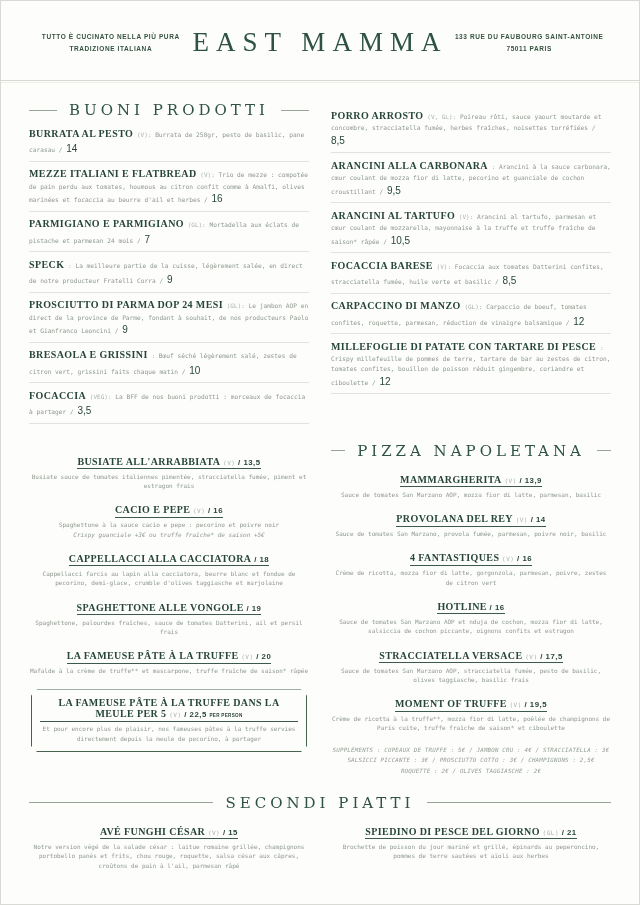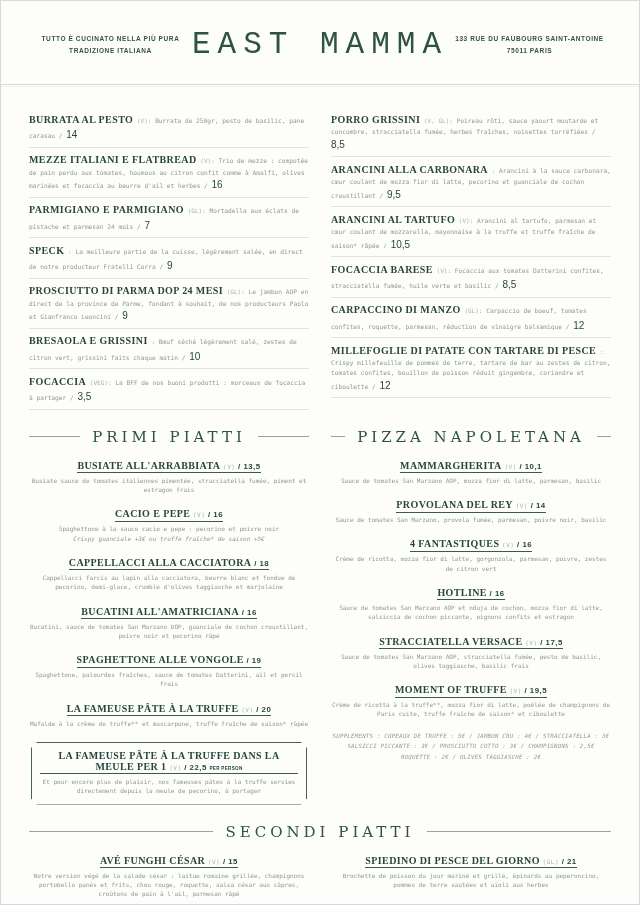--- a/index.html
+++ b/index.html
@@ -22,22 +22,22 @@
     border:1px solid #d9d9d5;
     padding:26px 28px 0 28px;
     overflow:hidden;
     color:var(--name);
   }
   
   .hdr{display:flex;align-items:center;justify-content:space-between;}
   .hdr-side{width:200px;font-size:6.5px;font-weight:bold;letter-spacing:.6px;
     color:#33523f;text-align:center;line-height:1.7;text-transform:uppercase;}
   .brand{
-    font-family:Liberation Mono, monospace;font-weight:400;
-    font-size:31px;letter-spacing:7px;color:#2e5243;white-space:nowrap;
+    font-family:Liberation Serif, serif;font-weight:400;
+    font-size:27px;letter-spacing:7px;color:#2e5243;white-space:nowrap;
   }
   .hdr-rule{margin:22px -28px 0 -28px;height:3px;
     border-top:1px solid #d8d8d3;border-bottom:1px solid #eeeeea;}
   
   .sec{display:flex;align-items:center;gap:12px;color:#2e5243;}
   .sec::before,.sec::after{content:"";flex:1;height:1px;background:var(--flank);}
   .sec .sec-label{
     font-family:"DejaVu Serif",serif;font-weight:500;font-size:15px;
     letter-spacing:4px;white-space:nowrap;
   }
@@ -108,73 +108,72 @@
     <h1 class="brand">EAST MAMMA</h1>
     <div class="hdr-side">
       <div>133 RUE DU FAUBOURG SAINT-ANTOINE</div>
       <div>75011 PARIS</div>
     </div>
   </header>
   <div class="hdr-rule"></div>
 
   <div class="grid2 band">
     <section>
+      <h2 class="sec">
+        <span class="sec-label">BUONI PRODOTTI</span>
+      </h2>
       <div id="list-buoni" class="cols-pad">
           <div class="litem"><span class="nm">BURRATA AL PESTO</span> <span class="lb">(V):</span> <span class="ds">Burrata de 250gr, pesto de basilic, pane carasau</span> <span class="ds">/</span> <span class="pr">14</span></div>
           <div class="litem"><span class="nm">MEZZE ITALIANI E FLATBREAD</span> <span class="lb">(V):</span> <span class="ds">Trio de mezze : compotée de pain perdu aux tomates, houmous au citron confit comme à Amalfi, olives marinées et focaccia au beurre d'ail et herbes</span> <span class="ds">/</span> <span class="pr">16</span></div>
           <div class="litem"><span class="nm">PARMIGIANO E PARMIGIANO</span> <span class="lb">(GL):</span> <span class="ds">Mortadella aux éclats de pistache et parmesan 24 mois</span> <span class="ds">/</span> <span class="pr">7</span></div>
           <div class="litem"><span class="nm">SPECK</span> <span class="lb">:</span> <span class="ds">La meilleure partie de la cuisse, légèrement salée, en direct de notre producteur Fratelli Corra</span> <span class="ds">/</span> <span class="pr">9</span></div>
           <div class="litem"><span class="nm">PROSCIUTTO DI PARMA DOP 24 MESI</span> <span class="lb">(GL):</span> <span class="ds">Le jambon AOP en direct de la province de Parme, fondant à souhait, de nos producteurs Paolo et Gianfranco Leoncini</span> <span class="ds">/</span> <span class="pr">9</span></div>
           <div class="litem"><span class="nm">BRESAOLA E GRISSINI</span> <span class="lb">:</span> <span class="ds">Bœuf séché légèrement salé, zestes de citron vert, grissini faits chaque matin</span> <span class="ds">/</span> <span class="pr">10</span></div>
           <div class="litem"><span class="nm">FOCACCIA</span> <span class="lb">(VEG):</span> <span class="ds">La BFF de nos buoni prodotti : morceaux de focaccia à partager</span> <span class="ds">/</span> <span class="pr">3,5</span></div>
         </div>
     </section>
     <section>
       <div id="list-antipasti" class="cols-pad">
-          <div class="litem"><span class="nm">PORRO GRISSINI</span> <span class="lb">(V, GL):</span> <span class="ds">Poireau rôti, sauce yaourt moutarde et concombre, stracciatella fumée, herbes fraîches, noisettes torréfiées</span> <span class="ds">/</span> <span class="pr">8,5</span></div>
+          <div class="litem"><span class="nm">PORRO ARROSTO</span> <span class="lb">(V, GL):</span> <span class="ds">Poireau rôti, sauce yaourt moutarde et concombre, stracciatella fumée, herbes fraîches, noisettes torréfiées</span> <span class="ds">/</span> <span class="pr">8,5</span></div>
           <div class="litem"><span class="nm">ARANCINI ALLA CARBONARA</span> <span class="lb">:</span> <span class="ds">Arancini à la sauce carbonara, cœur coulant de mozza fior di latte, pecorino et guanciale de cochon croustillant</span> <span class="ds">/</span> <span class="pr">9,5</span></div>
           <div class="litem"><span class="nm">ARANCINI AL TARTUFO</span> <span class="lb">(V):</span> <span class="ds">Arancini al tartufo, parmesan et cœur coulant de mozzarella, mayonnaise à la truffe et truffe fraîche de saison* râpée</span> <span class="ds">/</span> <span class="pr">10,5</span></div>
           <div class="litem"><span class="nm">FOCACCIA BARESE</span> <span class="lb">(V):</span> <span class="ds">Focaccia aux tomates Datterini confites, stracciatella fumée, huile verte et basilic</span> <span class="ds">/</span> <span class="pr">8,5</span></div>
           <div class="litem"><span class="nm">CARPACCINO DI MANZO</span> <span class="lb">(GL):</span> <span class="ds">Carpaccio de boeuf, tomates confites, roquette, parmesan, réduction de vinaigre balsamique</span> <span class="ds">/</span> <span class="pr">12</span></div>
           <div class="litem"><span class="nm">MILLEFOGLIE DI PATATE CON TARTARE DI PESCE</span> <span class="lb">:</span> <span class="ds">Crispy millefeuille de pommes de terre, tartare de bar au zestes de citron, tomates confites, bouillon de poisson réduit gingembre, coriandre et ciboulette</span> <span class="ds">/</span> <span class="pr">12</span></div>
         </div>
     </section>
   </div>
 
   <div class="grid2 band">
     <section>
-      <h2 class="sec">
-        <span class="sec-label">PRIMI PIATTI</span>
-      </h2>
       <div id="list-primi">
           <div class="citem"><div class="ctitle"><span class="nm">BUSIATE ALL'ARRABBIATA</span> <span class="lb">(V)</span> <span class="prn">/ 13,5</span></div><div class="cdesc">Busiate sauce de tomates italiennes pimentée, stracciatella fumée, piment et estragon frais</div></div>
           <div class="citem"><div class="ctitle"><span class="nm">CACIO E PEPE</span> <span class="lb">(V)</span> <span class="prn">/ 16</span></div><div class="cdesc">Spaghettone à la sauce cacio e pepe : pecorino et poivre noir</div><div class="cnote">Crispy guanciale +3€ ou truffe fraîche* de saison +5€</div></div>
           <div class="citem"><div class="ctitle"><span class="nm">CAPPELLACCI ALLA CACCIATORA</span> <span class="prn">/ 18</span></div><div class="cdesc">Cappellacci farcis au lapin alla cacciatora, beurre blanc et fondue de pecorino, demi-glace, crumble d'olives taggiasche et marjolaine</div></div>
-          <div class="citem"><div class="ctitle"><span class="nm">BUCATINI ALL'AMATRICIANA</span> <span class="prn">/ 16</span></div><div class="cdesc">Bucatini, sauce de tomates San Marzano DOP, guanciale de cochon croustillant, poivre noir et pecorino râpé</div></div>
           <div class="citem"><div class="ctitle"><span class="nm">SPAGHETTONE ALLE VONGOLE</span> <span class="prn">/ 19</span></div><div class="cdesc">Spaghettone, palourdes fraîches, sauce de tomates Datterini, ail et persil frais</div></div>
           <div class="citem"><div class="ctitle"><span class="nm">LA FAMEUSE PÂTE À LA TRUFFE</span> <span class="lb">(V)</span> <span class="prn">/ 20</span></div><div class="cdesc">Mafalde à la crème de truffe** et mascarpone, truffe fraîche de saison* râpée</div></div>
         </div>
 
       <div class="meule-box">
         <div class="ctitle">
-          <span class="nm">LA FAMEUSE PÂTE À LA TRUFFE DANS LA MEULE PER 1</span>
+          <span class="nm">LA FAMEUSE PÂTE À LA TRUFFE DANS LA MEULE PER 5</span>
           <span class="lb">(V)</span>
           <span class="prn">/ 22,5</span>
           <span class="persuffix">PER PERSON</span>
         </div>
         <div class="cdesc">Et pour encore plus de plaisir, nos fameuses pâtes à la truffe servies directement depuis la meule de pecorino, à partager</div>
       </div>
     </section>
 
     <section>
       <h2 class="sec">
         <span class="sec-label">PIZZA NAPOLETANA</span>
       </h2>
       <div id="list-pizza">
-          <div class="citem"><div class="ctitle"><span class="nm">MAMMARGHERITA</span> <span class="lb">(V)</span> <span class="prn">/ 10,1</span></div><div class="cdesc">Sauce de tomates San Marzano AOP, mozza fior di latte, parmesan, basilic</div></div>
+          <div class="citem"><div class="ctitle"><span class="nm">MAMMARGHERITA</span> <span class="lb">(V)</span> <span class="prn">/ 13,9</span></div><div class="cdesc">Sauce de tomates San Marzano AOP, mozza fior di latte, parmesan, basilic</div></div>
           <div class="citem"><div class="ctitle"><span class="nm">PROVOLANA DEL REY</span> <span class="lb">(V)</span> <span class="prn">/ 14</span></div><div class="cdesc">Sauce de tomates San Marzano, provola fumée, parmesan, poivre noir, basilic</div></div>
           <div class="citem"><div class="ctitle"><span class="nm">4 FANTASTIQUES</span> <span class="lb">(V)</span> <span class="prn">/ 16</span></div><div class="cdesc">Crème de ricotta, mozza fior di latte, gorgonzola, parmesan, poivre, zestes de citron vert</div></div>
           <div class="citem"><div class="ctitle"><span class="nm">HOTLINE</span> <span class="prn">/ 16</span></div><div class="cdesc">Sauce de tomates San Marzano AOP et nduja de cochon, mozza fior di latte, salsiccia de cochon piccante, oignons confits et estragon</div></div>
           <div class="citem"><div class="ctitle"><span class="nm">STRACCIATELLA VERSACE</span> <span class="lb">(V)</span> <span class="prn">/ 17,5</span></div><div class="cdesc">Sauce de tomates San Marzano AOP, stracciatella fumée, pesto de basilic, olives taggiasche, basilic frais</div></div>
           <div class="citem"><div class="ctitle"><span class="nm">MOMENT OF TRUFFE</span> <span class="lb">(V)</span> <span class="prn">/ 19,5</span></div><div class="cdesc">Crème de ricotta à la truffe**, mozza fior di latte, poêlée de champignons de Paris cuite, truffe fraîche de saison* et ciboulette</div></div>
         </div>
       <div class="supp">
         <div>SUPPLÉMENTS : COPEAUX DE TRUFFE : 5€ / JAMBON CRU : 4€ / STRACCIATELLA : 3€</div>
         <div>SALSICCI PICCANTE : 3€ / PROSCIUTTO COTTO : 3€ / CHAMPIGNONS : 2,5€</div>
         <div>ROQUETTE : 2€ / OLIVES TAGGIASCHE : 2€</div>

